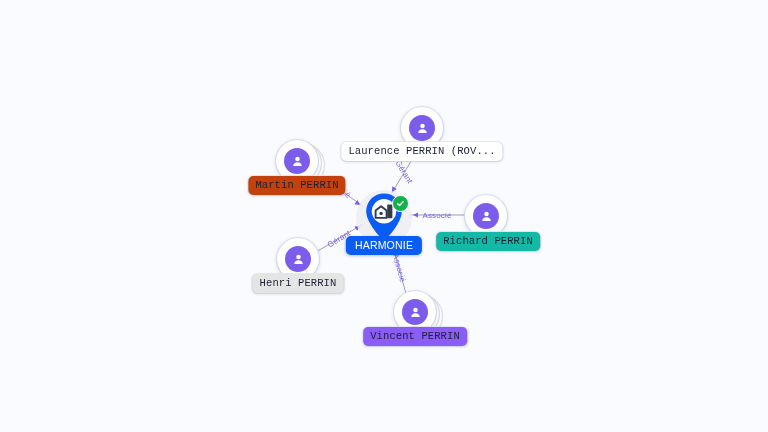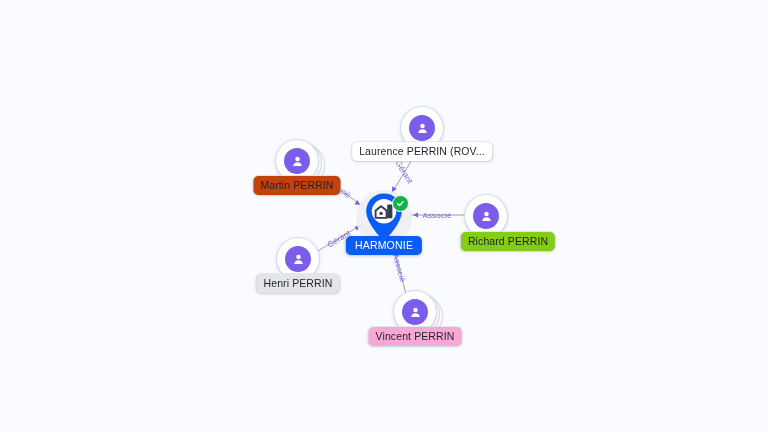--- a/index.html
+++ b/index.html
@@ -84,20 +84,21 @@
     transform: translate(-50%, 0);
     background: #ffffff;
     border-radius: 5px;
     padding: 3px 7px 4px 7px;
     font-size: 10.5px;
     line-height: 12px;
     color: #1c2233;
     white-space: nowrap;
     box-shadow: 0 1px 3px rgba(40,50,90,0.16), 0 0 0 1px rgba(228,232,244,0.9);
     letter-spacing: .1px;
+    font-family: Liberation Mono, monospace;
   }
 
   
   #company-node {
     position: absolute;
     width: 0;
     height: 0;
   }
   .company-halo {
     position: absolute;
@@ -220,34 +221,34 @@
       <div class="person-node" style="left: 486px; top: 216px;">
         <div class="person-avatar">
           <div class="disc" style="background: rgb(124, 92, 234);">
             <svg width="15" height="15" viewBox="0 0 24 24">
               <circle cx="12" cy="8" r="3.6" fill="#ffffff"></circle>
               <path d="M5.2 19.2c0-3.8 3.1-6 6.8-6s6.8 2.2 6.8 6z" fill="#ffffff"></path>
             </svg>
           </div>
         </div>
       </div>
-      <div class="node-label" style="left: 508px; top: 232px; color: rgb(28, 34, 51); background: #84cc16;">Richard PERRIN</div>
+      <div class="node-label" style="left: 488px; top: 232px; color: rgb(28, 34, 51); background: #14b8a6;">Richard PERRIN</div>
       <div class="person-node" style="left: 415px; top: 312px;">
         <div class="person-stack s2"></div>
         <div class="person-stack s3"></div>
         <div class="person-avatar">
           <div class="disc" style="background: rgb(124, 92, 234);">
             <svg width="15" height="15" viewBox="0 0 24 24">
               <circle cx="12" cy="8" r="3.6" fill="#ffffff"></circle>
               <path d="M5.2 19.2c0-3.8 3.1-6 6.8-6s6.8 2.2 6.8 6z" fill="#ffffff"></path>
             </svg>
           </div>
         </div>
       </div>
-      <div class="node-label" style="left: 415px; top: 327px; color: rgb(28, 34, 51); background: #f9a8d4;">Vincent PERRIN</div>
+      <div class="node-label" style="left: 415px; top: 327px; color: rgb(28, 34, 51); background: #8b5cf6;">Vincent PERRIN</div>
       <div id="company-node" style="left: 384px; top: 216px;">
         <div class="company-halo"></div>
         <div class="company-pin">
           <svg width="42" height="52" viewBox="0 0 42 52">
             <path d="M21 1.5C11.1 1.5 3.2 9.3 3.2 19c0 12.2 14.3 26.5 16.6 28.8a1.7 1.7 0 0 0 2.4 0C24.5 45.5 38.8 31.2 38.8 19 38.8 9.3 30.9 1.5 21 1.5z" fill="#0b5cf5"></path>
             <circle cx="21" cy="19.3" r="12.2" fill="#ffffff"></circle>
             <g fill="#343b4d">
               <rect x="24.2" y="12.6" width="5.2" height="13.6" rx="1"></rect>
               <path d="M12.6 25.9v-7.3l5.5-4.3 5.5 4.3v7.3z" fill="none" stroke="#343b4d" stroke-width="1.9" stroke-linejoin="round"></path>
               <circle cx="18.1" cy="21.4" r="1.7"></circle>

